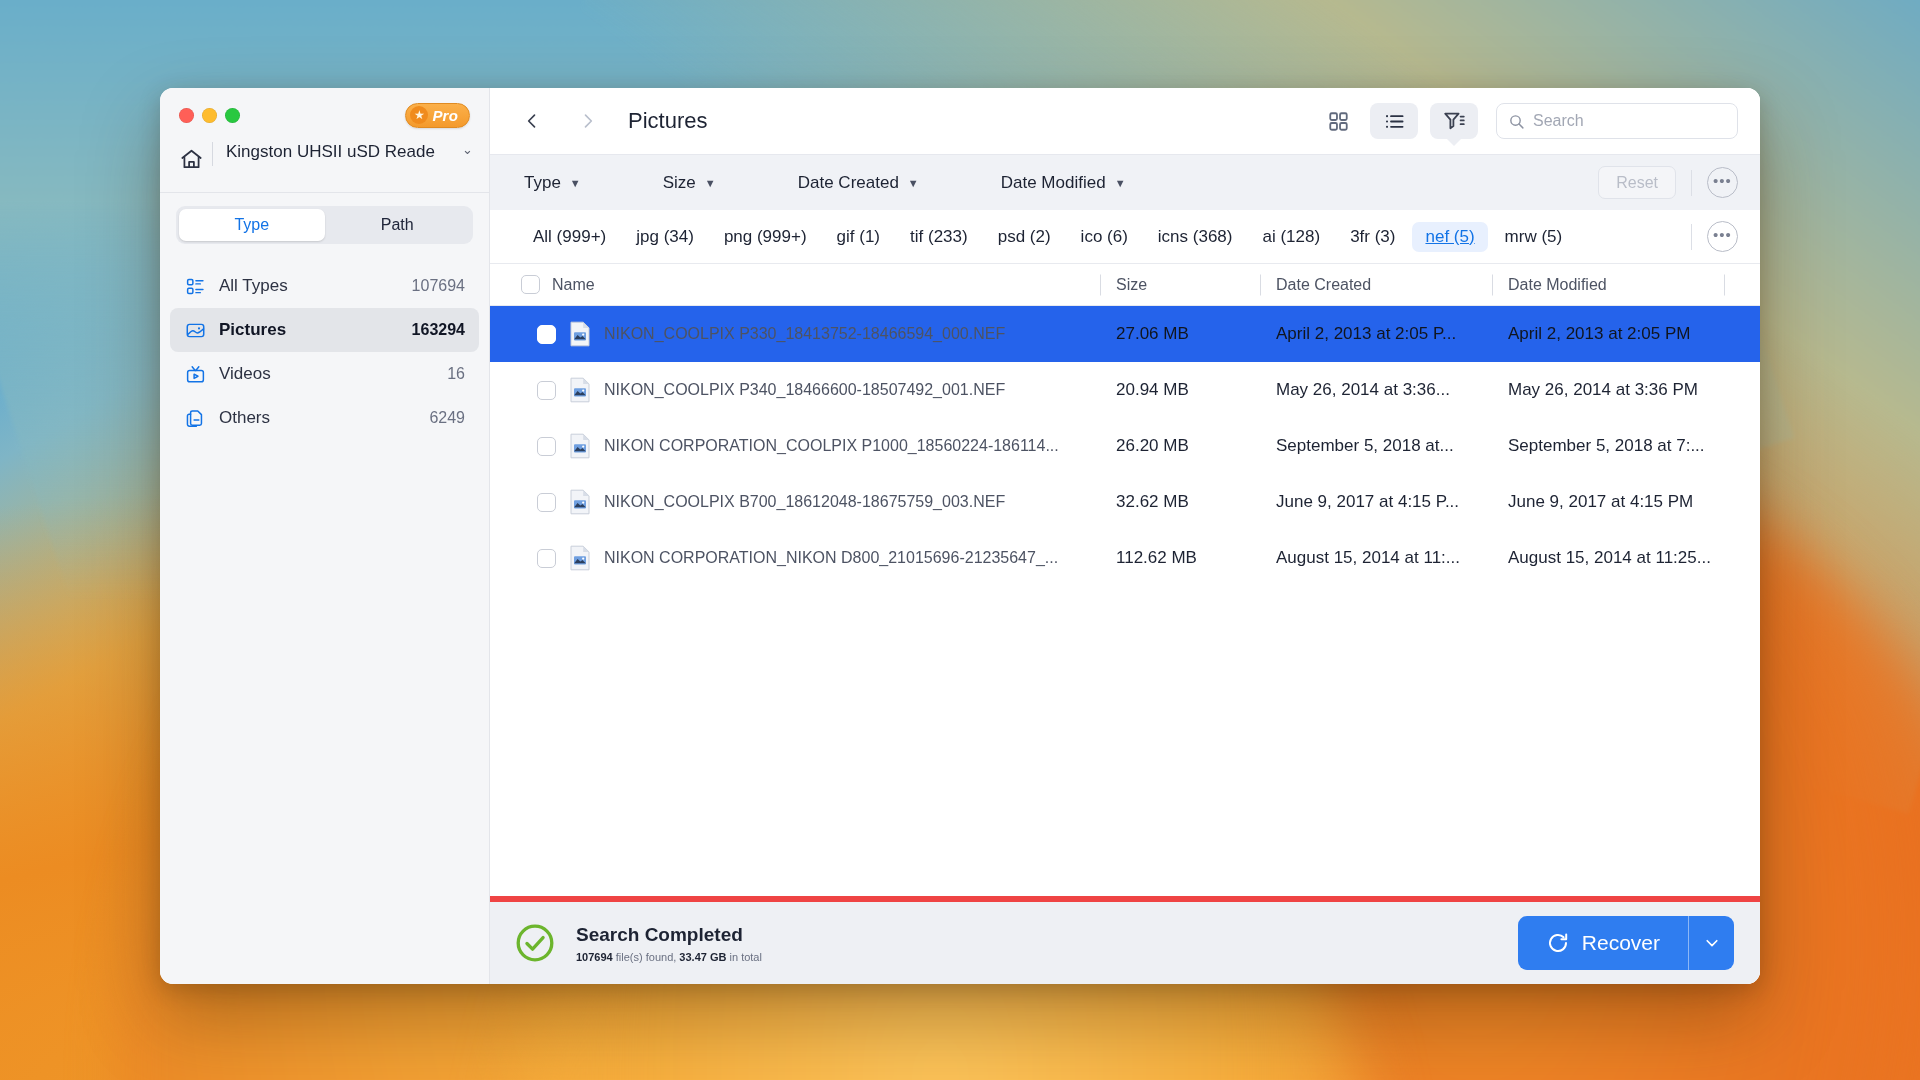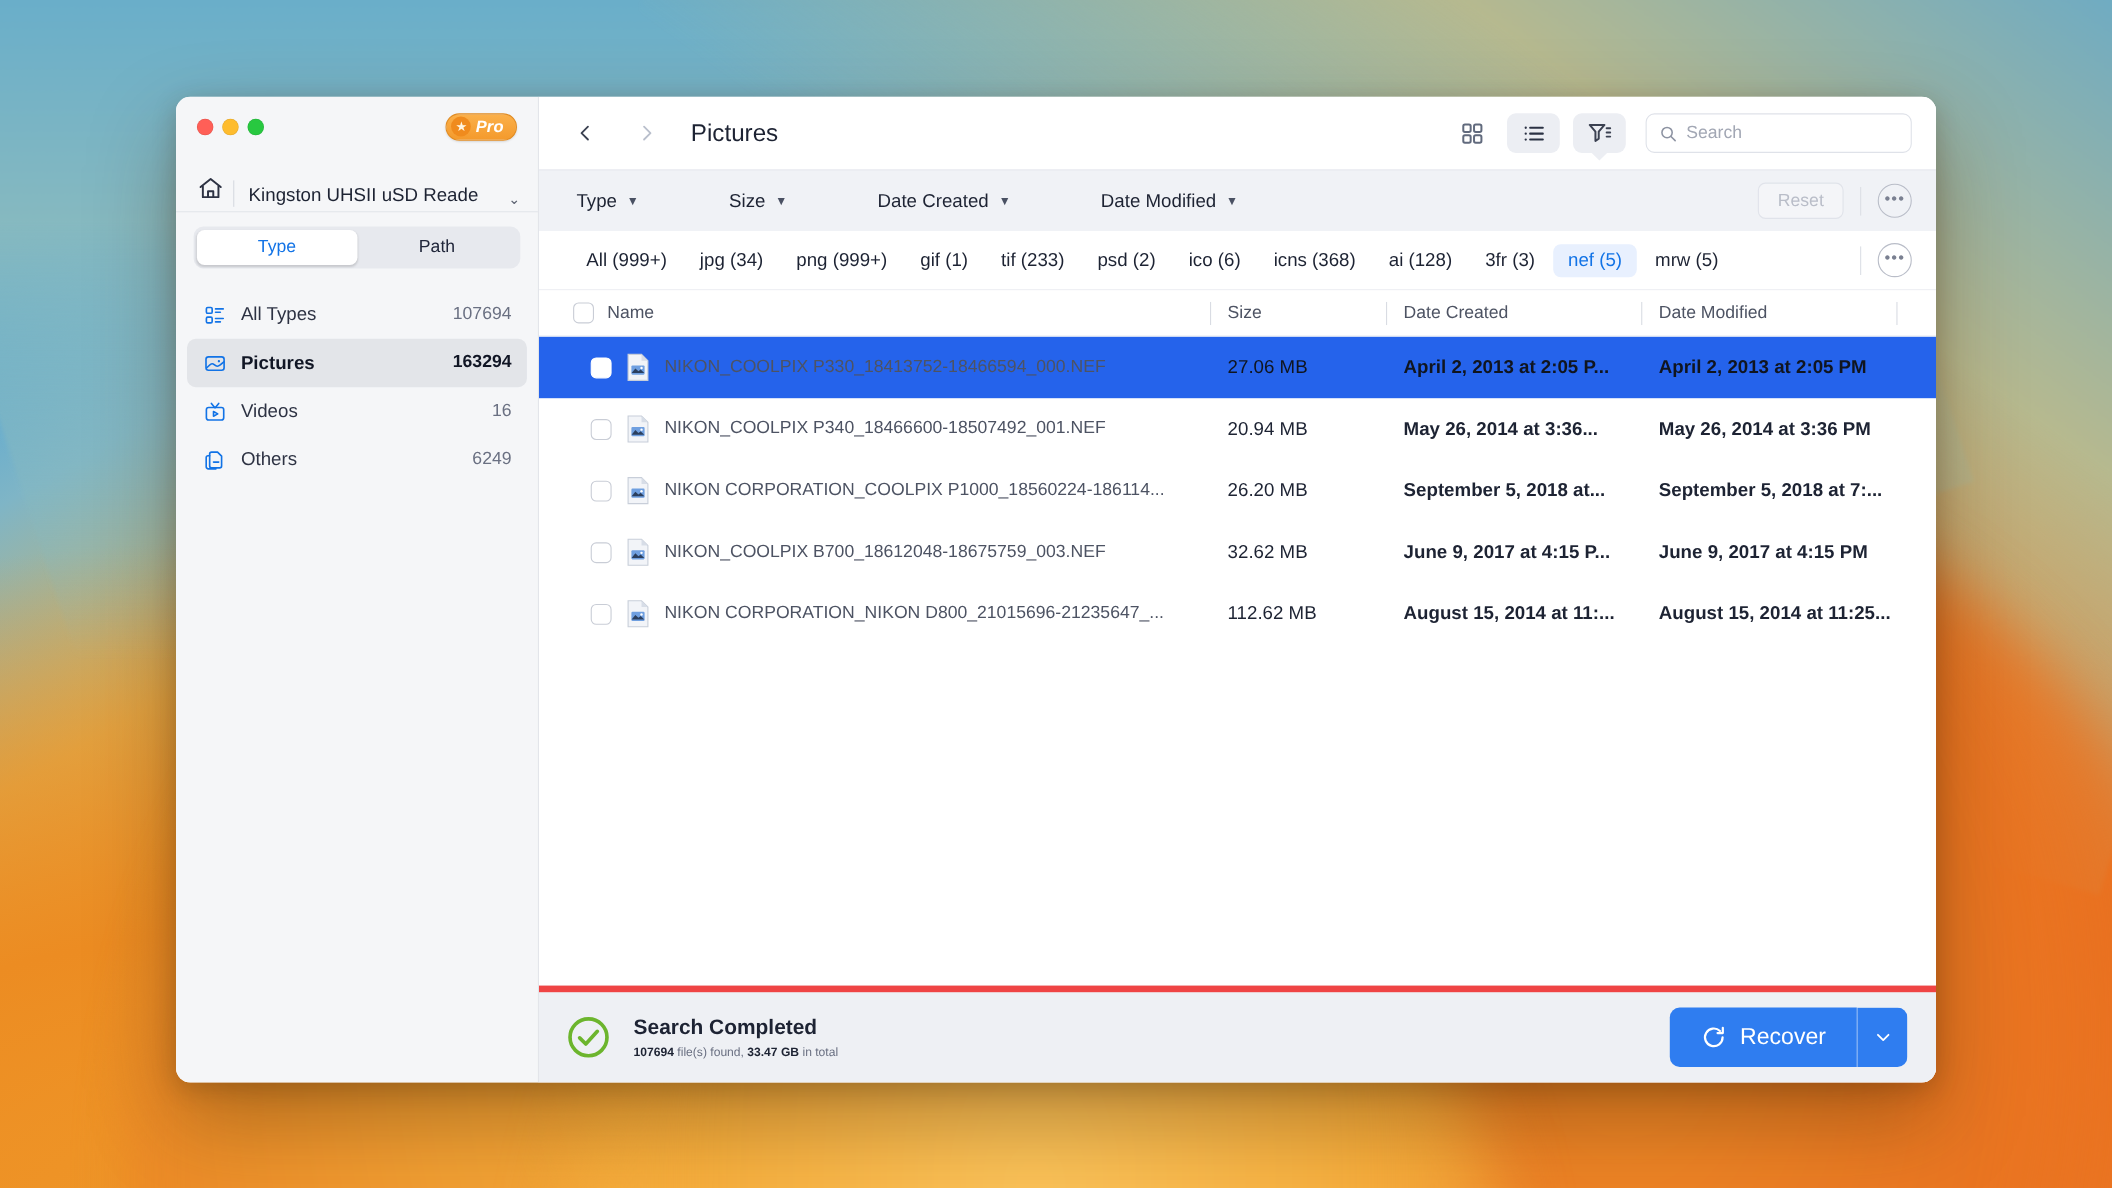--- a/index.html
+++ b/index.html
@@ -90,21 +90,21 @@
     box-shadow: 0 1px 2px rgba(0,0,0,.12);
   }
   .pro-star {
     width: 18px; height: 18px; border-radius: 50%;
     background: #f08b1d; display: flex; align-items: center; justify-content: center;
     color: #fff6e2; font-size: 12px; line-height: 1;
   }
   .pro-text { color: #fff; font-size: 15px; font-style: italic; font-weight: 700; letter-spacing: .2px; }
 
   .drive-row {
-    display: flex; align-items: flex-end; gap: 0;
+    display: flex; align-items: flex-start; gap: 0;
     height: 46px; padding: 0 16px 0 14px;
   }
   .home-btn {
     width: 34px; height: 34px; display: flex; align-items: center; justify-content: center;
     border-radius: 7px; flex: none;
   }
   .drive-sep { width: 1px; height: 24px; background: #d6d9e0; margin: 0 13px 0 4px; }
   .drive-name {
     font-size: 17px; color: #1d2333; flex: 1;
     white-space: nowrap; overflow: hidden; text-overflow: ellipsis;
@@ -191,21 +191,21 @@
 
   .chipbar {
     height: 54px; background: #fff; display: flex; align-items: center;
     padding: 0 22px 0 30px; flex: none; border-bottom: 1px solid #e8eaef;
   }
   .chips { display: flex; align-items: center; gap: 4px; flex: 1; min-width: 0; }
   .chip {
     font-size: 17px; color: #1d2333; padding: 5px 13px; border-radius: 7px;
     white-space: nowrap;
   }
-  .chip.active { background: #e8f0fe; color: #1273e6; }
+  .chip.active { background: #e8f0fe; color: #1273e6; text-decoration: underline; }
 
   
   .thead {
     height: 42px; display: flex; align-items: center; background: #fff;
     border-bottom: 1px solid #e8eaef; flex: none;
     padding: 0 22px 0 0;
   }
   .col-check { width: 62px; flex: none; display: flex; align-items: center; justify-content: flex-end; padding-right: 12px; }
   .col-name { flex: 1; min-width: 0; font-size: 16px; color: #4d5363; }
   .col-size { width: 160px; flex: none; font-size: 16px; color: #4d5363; position: relative; padding-left: 16px; }
@@ -224,21 +224,21 @@
 
   .trow {
     height: 56px; display: flex; align-items: center; padding: 0 22px 0 16px;
     font-size: 17px; color: #1d2333;
   }
   .trow.selected { background: #2563eb; color: #fff; }
   .trow .cell-name { display: flex; align-items: center; gap: 12px; min-width: 0; }
   .fname { white-space: nowrap; overflow: hidden; text-overflow: ellipsis; }
   .trow .col-size, .trow .col-date { font-size: 17px; color: #1d2333; }
   .trow.selected .col-size, .trow.selected .col-date { color: #10151f; }
-  .trow .col-date .dtxt { display: block; white-space: nowrap; overflow: hidden; text-overflow: ellipsis; font-weight: bold; }
+  .trow .col-date .dtxt { display: block; white-space: nowrap; overflow: hidden; text-overflow: ellipsis; }
 
   .filelist { flex: 1; overflow: hidden; background: #fff; }
 
   
   .statusbar {
     height: 88px; background: #eef0f4; border-top: 6px solid #ef4444;
     display: flex; align-items: center; padding: 0 26px 0 24px; gap: 20px; flex: none;
   }
   .status-text { display: flex; flex-direction: column; gap: 5px; }
   .st-title { font-size: 19px; font-weight: 700; color: #1d2333; }

